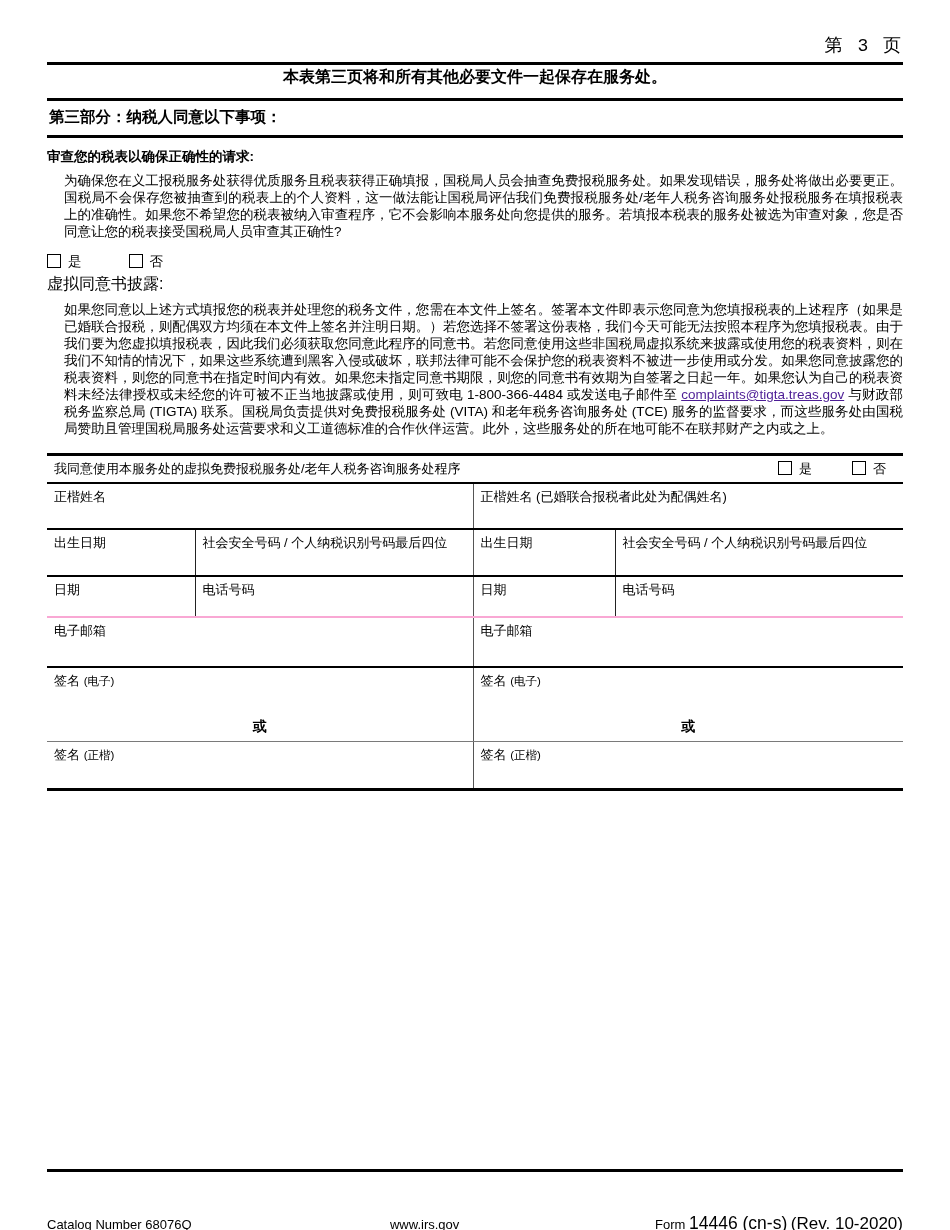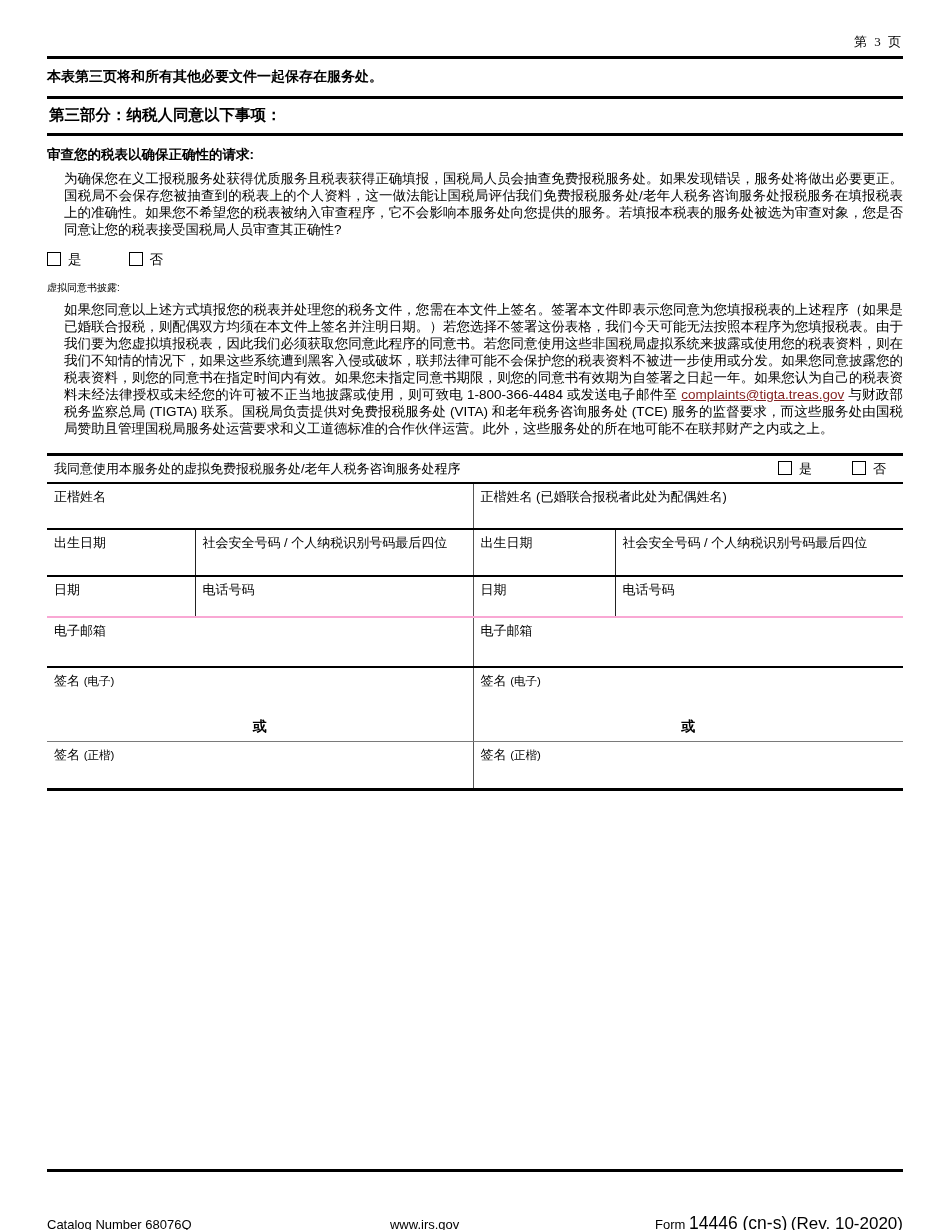--- a/index.html
+++ b/index.html
@@ -10,33 +10,34 @@
     width: 950px;
     height: 1230px;
     background: #fff;
     overflow: hidden;
   }
   .content { padding: 0 47px; }
 
   .page-number {
     margin-top: 33px;
     text-align: right;
-    font-family: Liberation Serif, serif;
-    font-size: 13px;
+    font-family: Liberation Mono, monospace;
+    font-size: 18px;
     letter-spacing: 2px;
   }
   .rule-thick {
     border: none;
     border-top: 3px solid #000;
     margin-top: 5px;
   }
   .retention-note {
-    margin-top: 9px;
-    font-size: 14px;
+    margin-top: 2px;
+    font-size: 16px;
     font-weight: bold;
+    text-align: center;
   }
   .section-header {
     margin-top: 10px;
     border-top: 3px solid #000;
     border-bottom: 3px solid #000;
     padding: 6px 2px 7px 2px;
   }
   .section-title { font-size: 15.5px; font-weight: bold; text-align: center; }
 
   .sub-heading {
@@ -45,24 +46,24 @@
     font-weight: bold;
   }
   .para {
     margin-top: 6px;
     font-size: 13.5px;
     line-height: 17px;
     text-align: justify;
     margin-left: 17px;
   }
   .plain-heading {
-    margin-top: 12px;
-    font-size: 10px;
-  }
-  .email-link { color: #7f1d1d; text-decoration: underline; }
+    margin-top: 3px;
+    font-size: 16px;
+  }
+  .email-link { color: #4c1d95; text-decoration: underline; }
 
   .cb-row { margin-top: 13px; font-size: 13.5px; }
   .checkbox {
     display: inline-block;
     width: 14px; height: 14px;
     border: 1.5px solid #000;
     background: #fff;
     vertical-align: -2px;
   }
   .cb-label { margin-left: 7px; }

